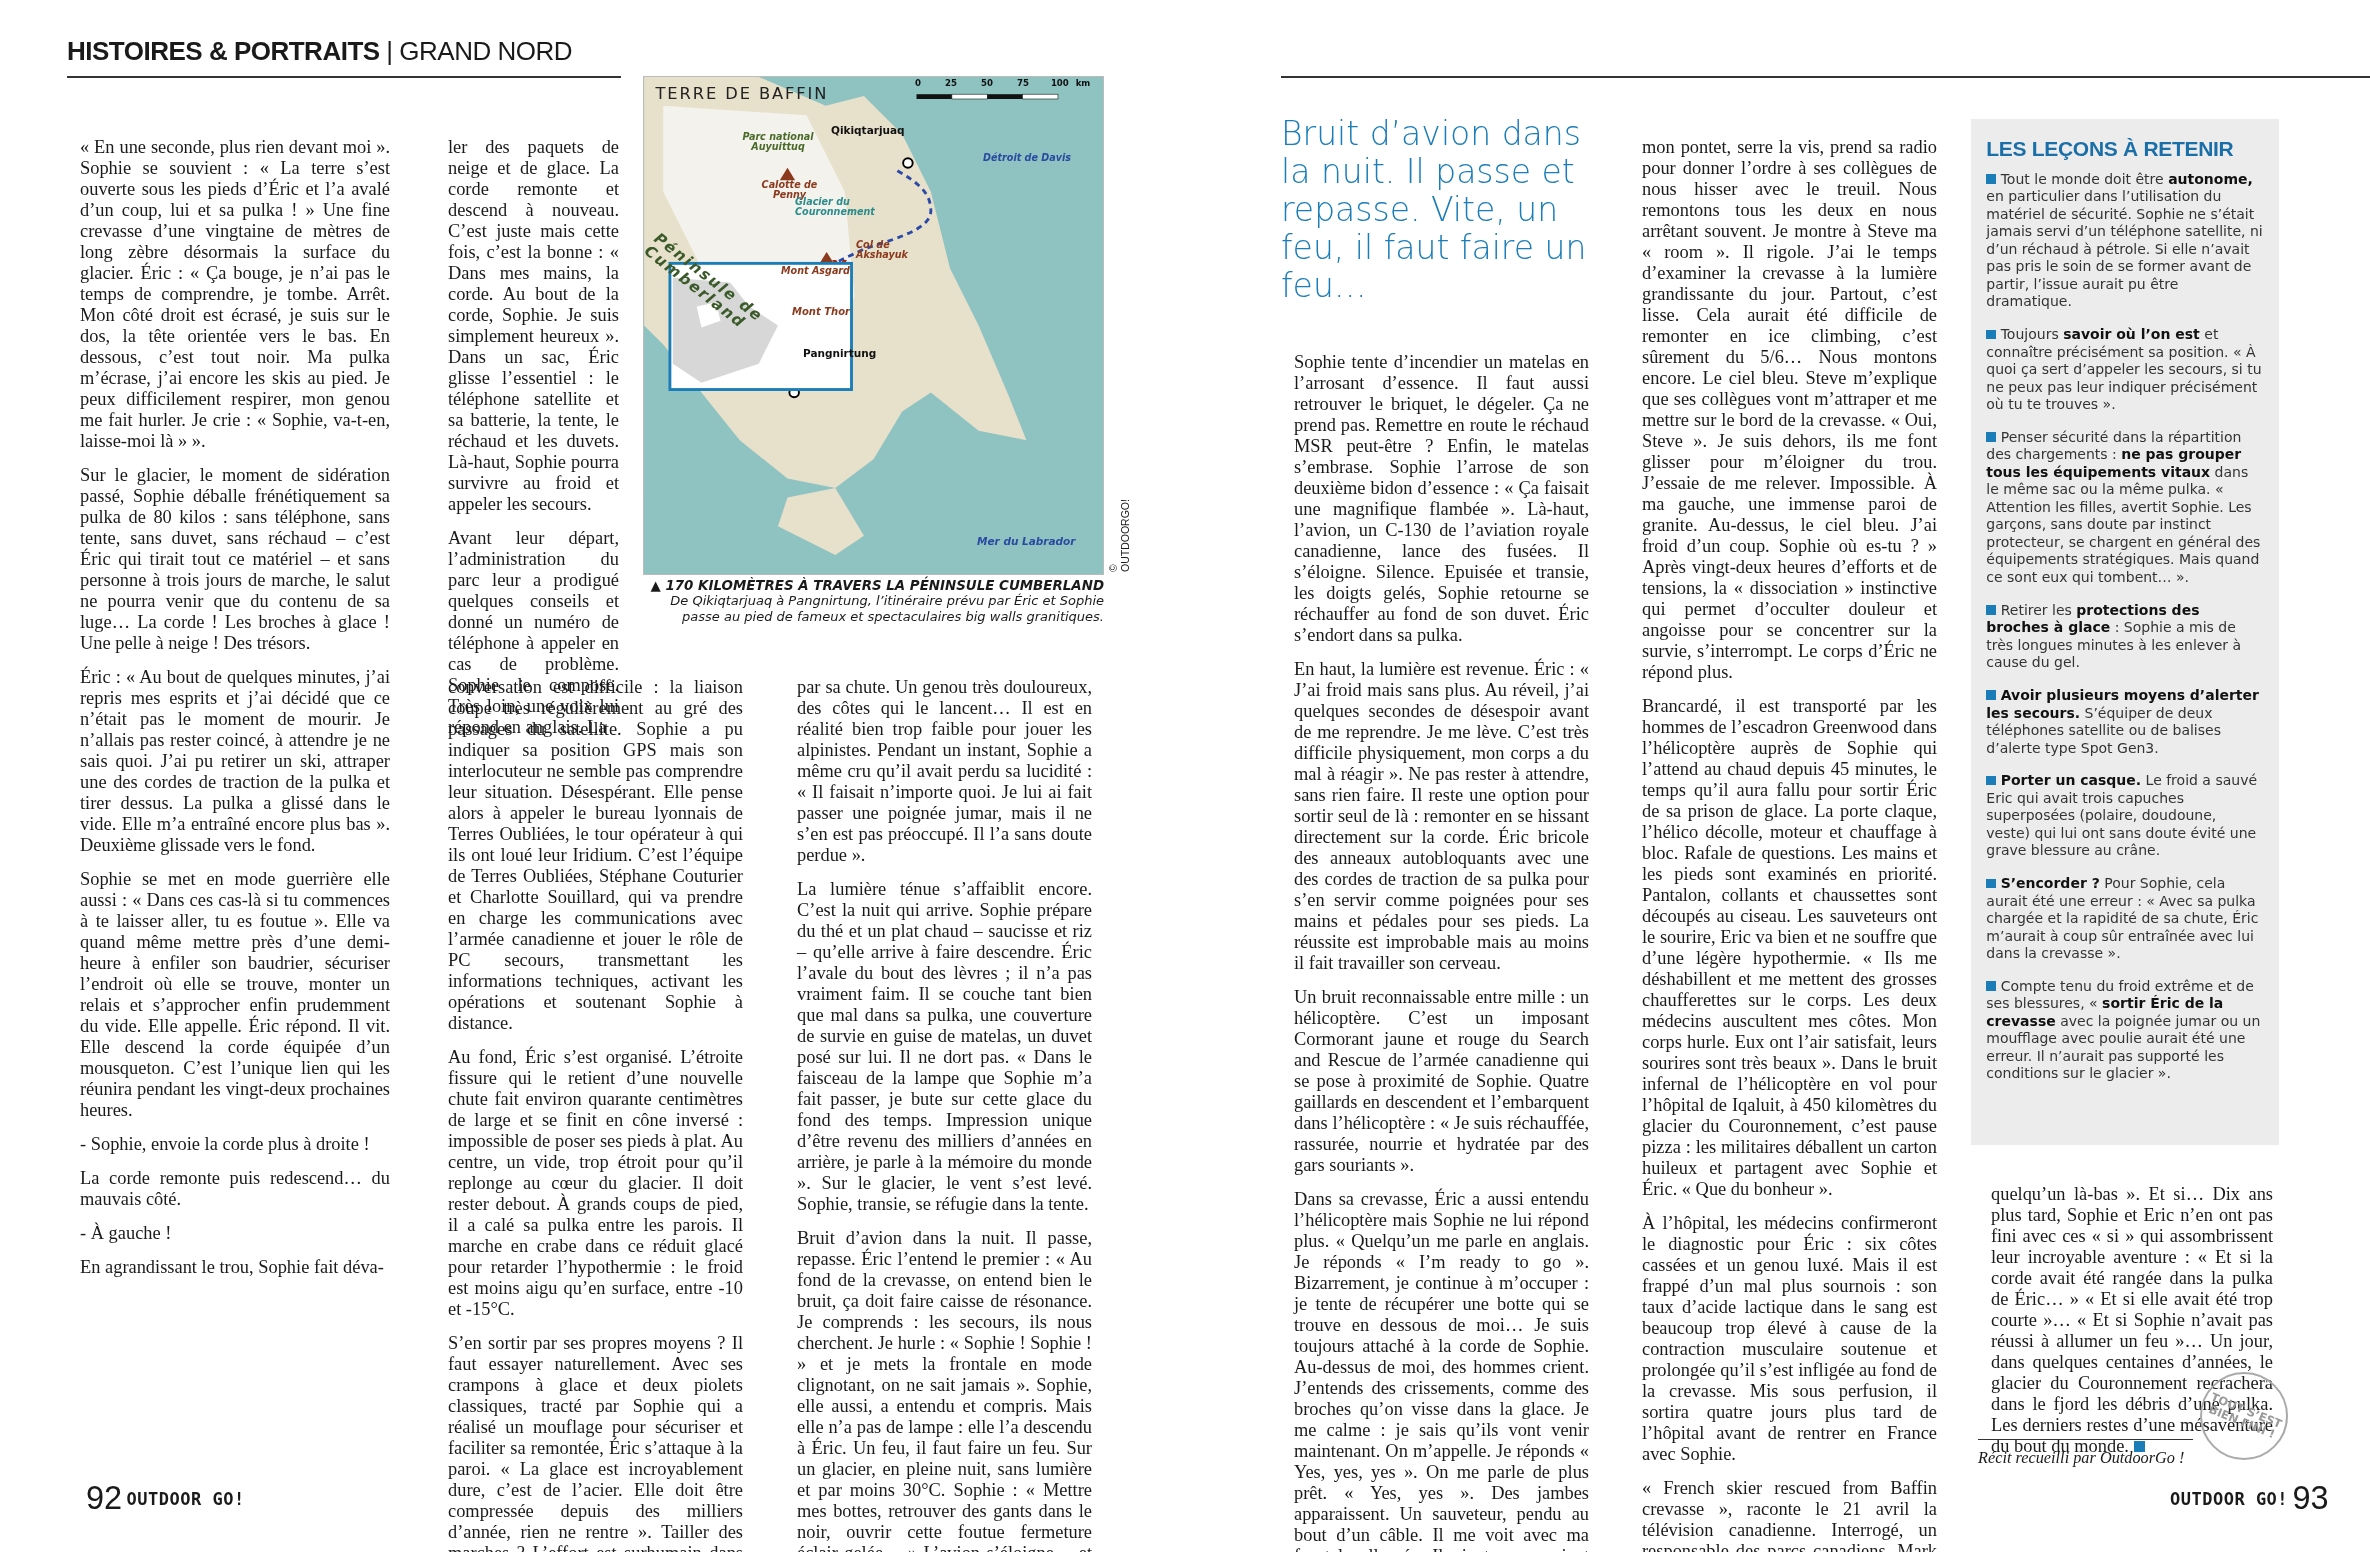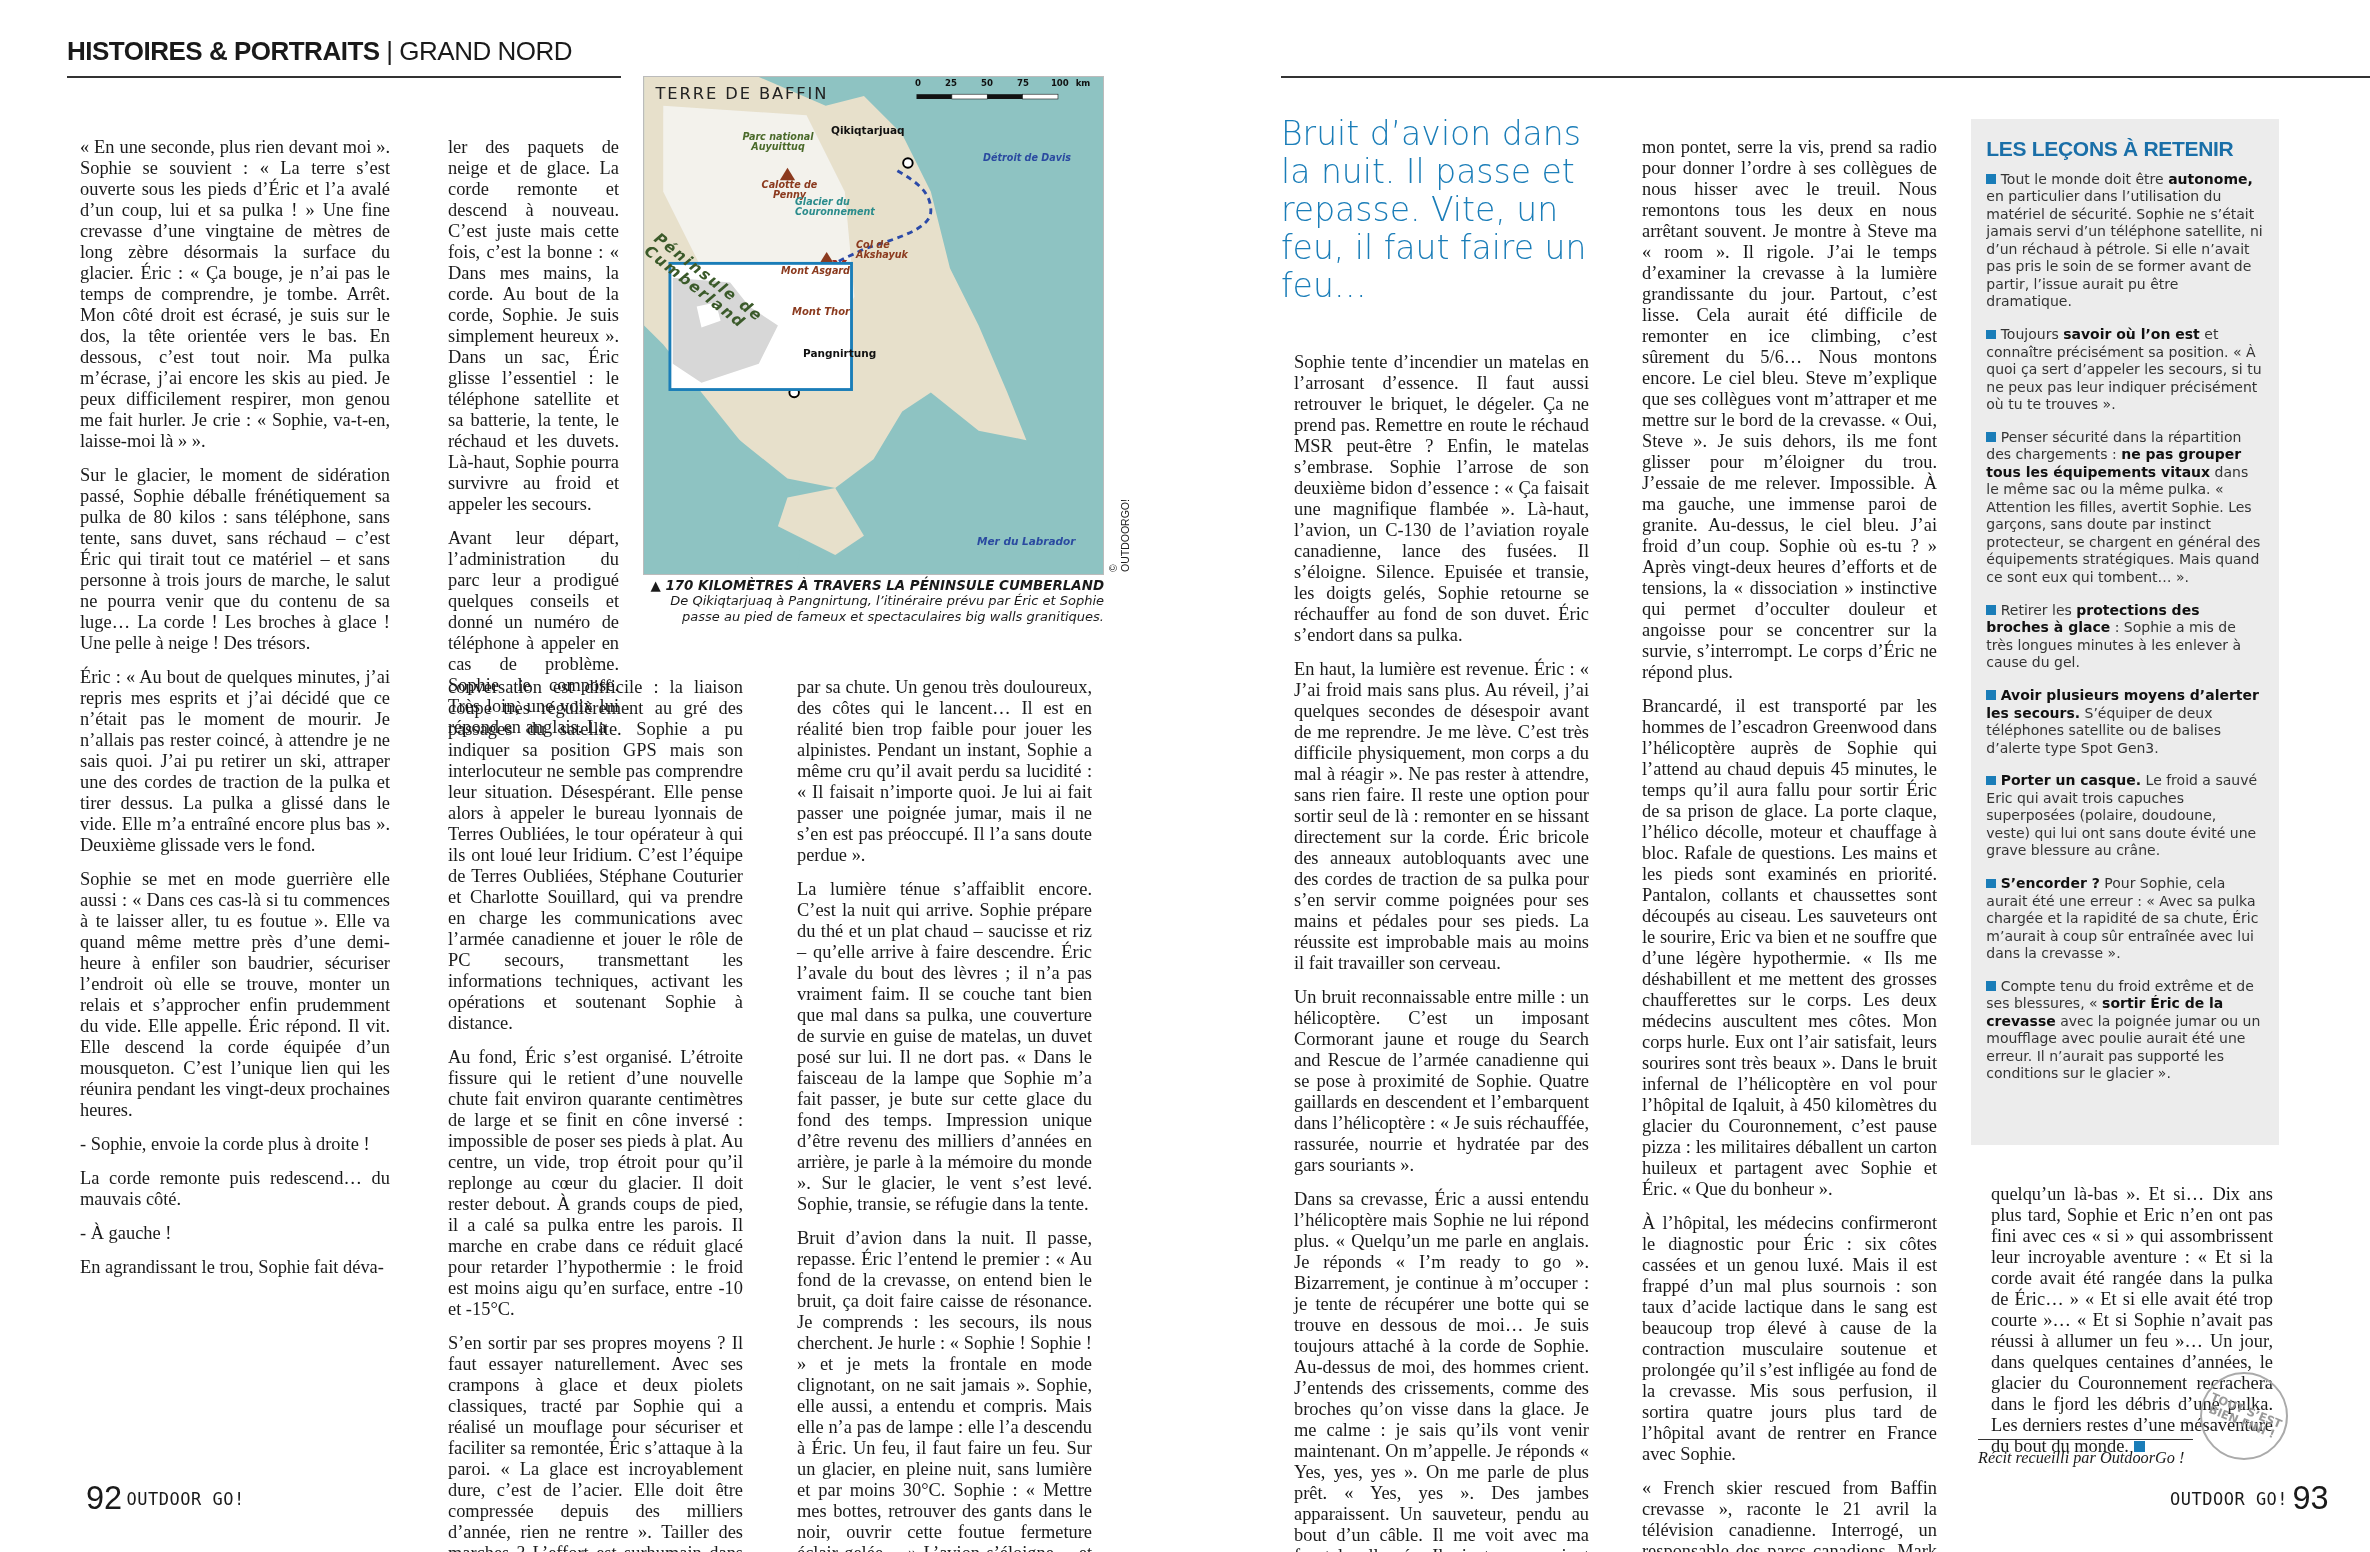--- a/index.html
+++ b/index.html
@@ -10,21 +10,21 @@
   #right{left:1185px;width:1185px;}
   .header{position:absolute;left:67px;top:36px;font-family:"Liberation Sans",sans-serif;font-size:26px;letter-spacing:-0.5px;}
   .header .sec{font-weight:bold;}
   .header .sub{font-weight:normal;}
   .rule{position:absolute;height:1.9px;background:#333;}
   .col{position:absolute;font-family:"Liberation Serif",serif;font-size:18.4px;line-height:21px;text-align:justify;hyphens:auto;}
   .col p{margin:13px;}
   .pull{position:absolute;color:#1a7db8;font-family:"DejaVu Sans","Liberation Sans",sans-serif;font-weight:300;}
   .folio{position:absolute;font-family:"Liberation Sans",sans-serif;}
   .folio .num{font-size:32.5px;font-weight:300;vertical-align:middle;}
-  .folio .mag{font-size:17px;font-weight:normal;letter-spacing:0.5px;vertical-align:middle;font-family:"DejaVu Sans Mono",monospace;}
+  .folio .mag{font-size:17px;font-weight:bold;letter-spacing:0.5px;vertical-align:middle;font-family:"DejaVu Sans Mono",monospace;}
   
   #map{position:absolute;left:643px;top:76px;width:459px;height:497px;background:#8ec3c2;overflow:hidden;border:1px solid #bbb;}
   #map svg{position:absolute;left:0;top:0;}
   .mlabel{position:absolute;font-family:"DejaVu Sans","Liberation Sans",sans-serif;font-weight:bold;font-style:italic;white-space:nowrap;line-height:1.05;}
   .caption{position:absolute;font-family:"DejaVu Sans","Liberation Sans",sans-serif;text-align:right;}
   .credit{position:absolute;font-family:"Liberation Sans",sans-serif;font-size:10.5px;transform:rotate(-90deg);transform-origin:left top;}
   
   #sidebar{position:absolute;left:1971px;top:119px;width:308px;height:1026px;background:#ececec;padding:0 15.3px;box-sizing:border-box;font-family:"DejaVu Sans","Liberation Sans",sans-serif;font-size:14px;line-height:17.5px;color:#333;}
   #sidebar h3{color:#1a6fa8;font-family:"Liberation Sans",sans-serif;font-size:21px;margin:21px 0 13.4px 0;font-weight:bold;letter-spacing:-0.3px;}
   #sidebar .item{margin-bottom:15.3px;}

